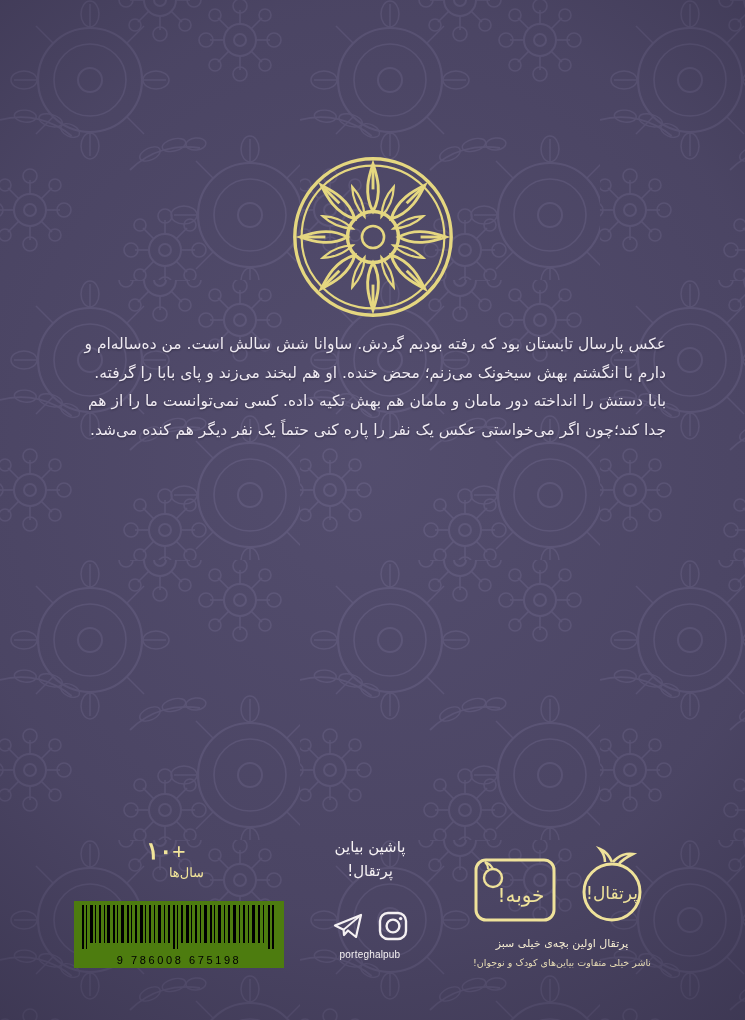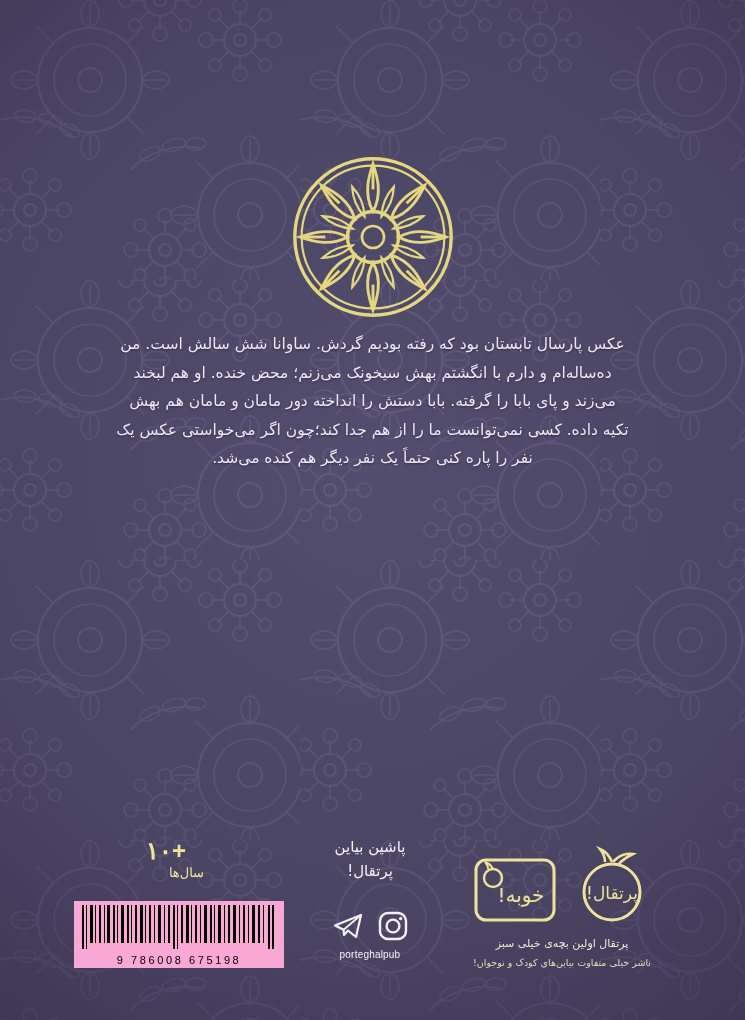--- a/index.html
+++ b/index.html
@@ -49,23 +49,22 @@
     width: 170px;
     height: 170px;
   }
 
   
   #blurb {
     position: absolute;
     left: 0;
     right: 0;
     top: 330px;
-    padding: 0 115px;
+    padding: 0 79px;
     direction: rtl;
-    text-align: center;
     color: #efeaf2;
     font-family: "DejaVu Sans", sans-serif;
     font-size: 15.5px;
     line-height: 28.5px;
     letter-spacing: 0.1px;
     text-shadow: 0 1px 2px rgba(30,26,45,0.55);
   }
   #blurb p {
     margin: 0;
   }
@@ -91,21 +90,21 @@
     background: #ffffff;
     color: #111;
     font-family: "Liberation Sans", sans-serif;
     font-size: 12.5px;
     letter-spacing: 0.2px;
     padding: 3px 4px 2px;
     border: 1px solid #ffffff;
     white-space: nowrap;
   }
   #barcode-box {
-    background: #f9a8d4;
+    background: #4d7c0f;
     padding: 4px 6px 2px;
     border-top: 0;
   }
   #barcode-digits {
     color: #000;
     font-family: "Liberation Sans", sans-serif;
     font-size: 11px;
     letter-spacing: 2.6px;
     margin-top: 1px;
   }
@@ -114,21 +113,21 @@
     position: absolute;
     left: 128px;
     bottom: 124px;
     width: 76px;
     height: 58px;
     color: #f2e59a;
     text-align: center;
     direction: rtl;
   }
   #age-badge .age-num {
-    font-family: Liberation Sans, sans-serif;
+    font-family: Liberation Serif, serif;
     font-size: 24px;
     font-weight: bold;
     line-height: 26px;
     letter-spacing: 0.5px;
   }
   #age-badge .age-label {
     font-family: Liberation Serif, serif;
     font-size: 13px;
     line-height: 17px;
     text-align: right;

